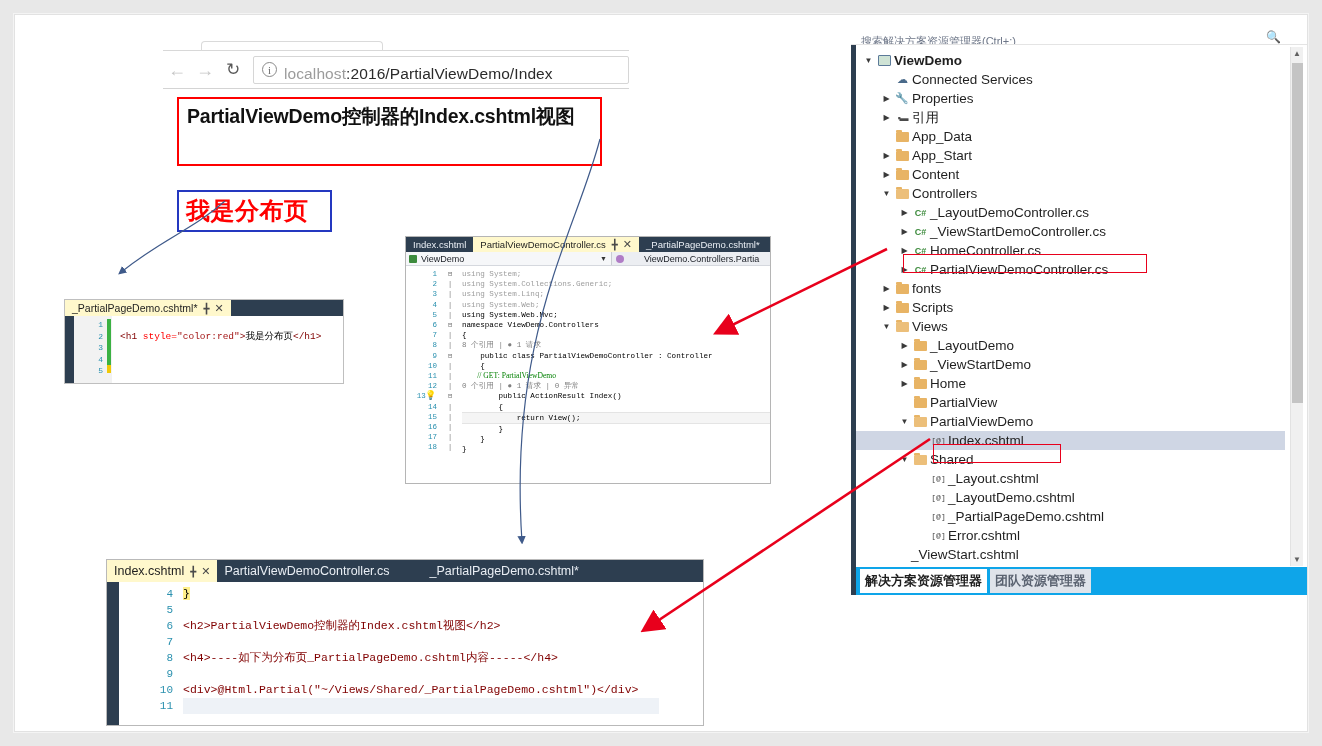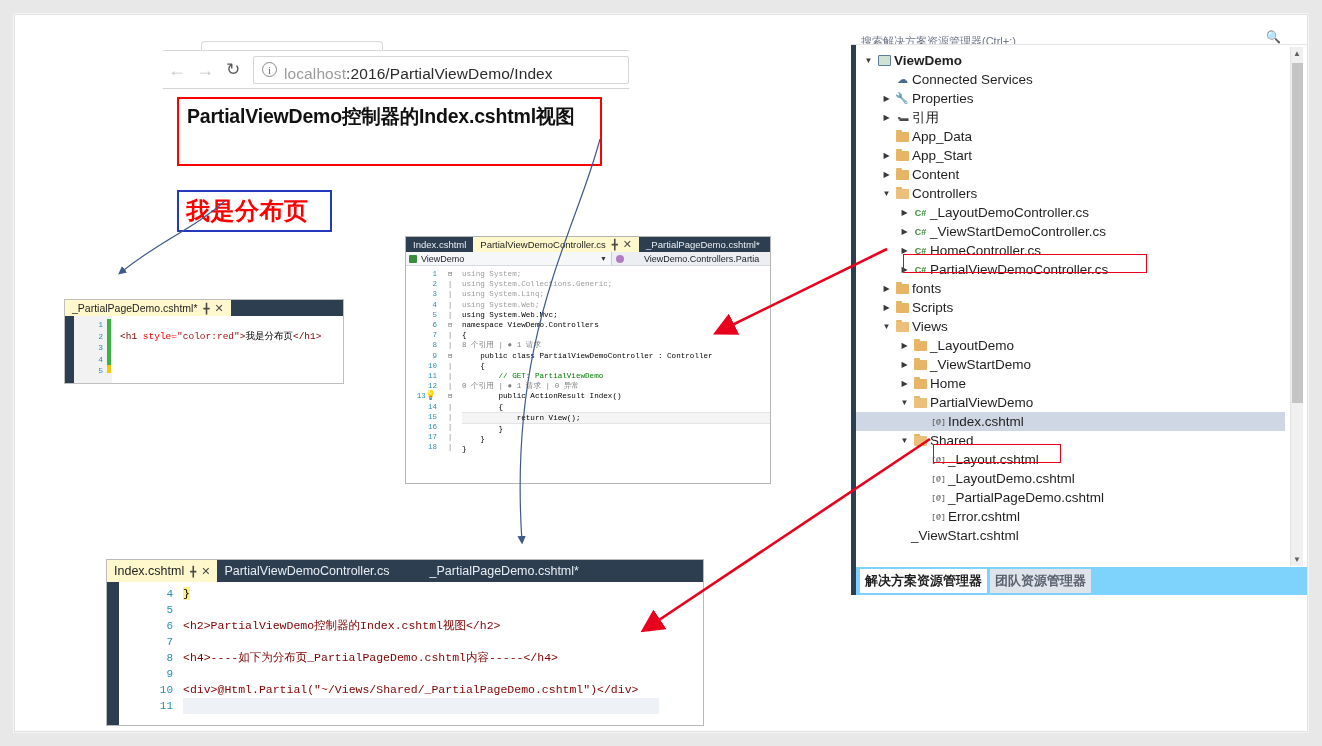--- a/index.html
+++ b/index.html
@@ -128,21 +128,21 @@
   .vs-tab .pin { margin-left: 6px; font-size: 10px; color: #4a4a4a; }
   .vs-tab .cls { margin-left: 5px; font-size: 11px; color: #4a4a4a; }
   .vs-body { background: #ffffff; position: relative; }
   .gutter-num {
     color: #2b91af;
     text-align: right;
     font-family: "Liberation Mono", monospace;
   }
   .code-line { font-family: "Liberation Mono", monospace; white-space: pre; }
   .str  { color: #a31515; }
-  .cmt  { color: #008000; }
+  .cmt  { color: #008000; font-family: Liberation Serif, serif; }
   .tag  { color: #800000; }
   .attr { color: #ff0000; }
   .gray { color: #9d9d9d; }
   .lens { color: #808080; font-size: 8px; }
 
   
   #ed-partial {
     position: absolute; left: 50px; top: 285px;
     width: 278px; height: 83px;
     box-shadow: 0 0 0 1px #bfbfbf;
@@ -277,21 +277,21 @@
     position: absolute; right: 6px; top: 22px; width: 13px; bottom: 29px;
     background: #f0f0f0; border-left: 1px solid #e2e2e2;
   }
   .se-scroll .arw { height: 13px; text-align: center; font-size: 8px; color: #606060; line-height: 13px; }
   .se-scroll .thumb {
     position: absolute; left: 1px; top: 16px; width: 11px; height: 340px;
     background: #c4c4c4;
   }
   #solex .se-tabs {
     position: absolute; left: 5px; right: 0; bottom: 0; height: 28px;
-    background: #7dd3fc; display: flex; align-items: center; padding-left: 4px;
+    background: #0ea5e9; display: flex; align-items: center; padding-left: 4px;
   }
   .se-tab {
     font-size: 13px; color: #1f1f1f; background: #ffffff;
     padding: 3px 5px; margin-right: 3px;
     font-weight: bold;
   }
   .se-tab.inactive { background: #dfe3ea; color: #5a6270; }
 
   
   .redbox {
@@ -626,20 +626,27 @@
           <span>_ViewStartDemo</span>
         </div>
         <div class="tnode" style="padding-left: 42px;">
           <span class="exp">▶</span>
           <span class="tico">
             <span class="folder"></span>
           </span>
           <span>Home</span>
         </div>
         <div class="tnode" style="padding-left: 42px;">
+          <span class="exp"></span>
+          <span class="tico">
+            <span class="folder"></span>
+          </span>
+          <span>PartialView</span>
+        </div>
+        <div class="tnode" style="padding-left: 42px;">
           <span class="exp">▼</span>
           <span class="tico">
             <span class="folder open"></span>
           </span>
           <span>PartialViewDemo</span>
         </div>
         <div class="tnode sel" style="padding-left: 60px;">
           <span class="exp"></span>
           <span class="tico">
             <span class="ico-razor">[@]</span>

